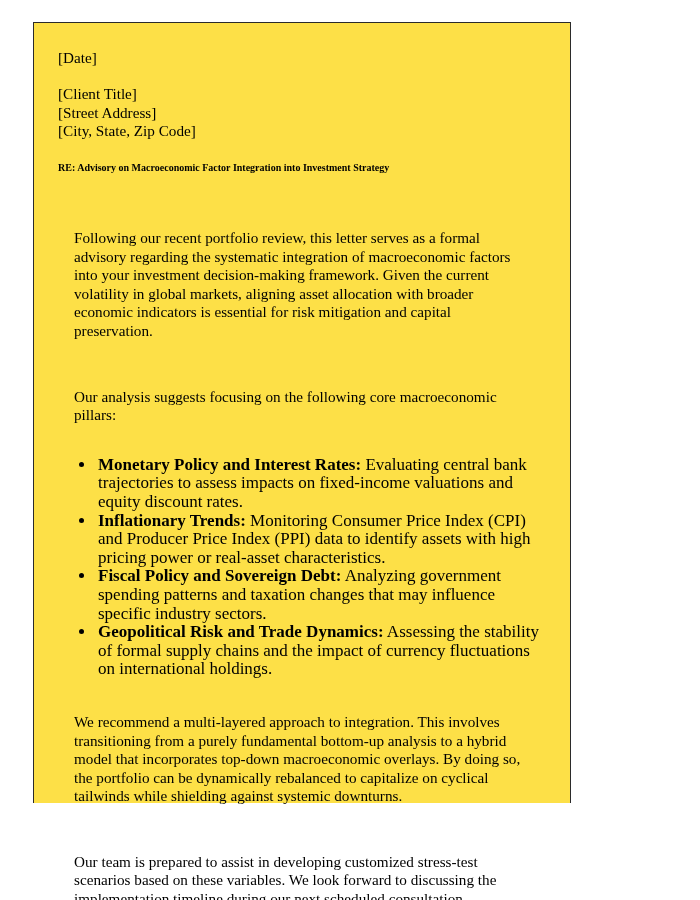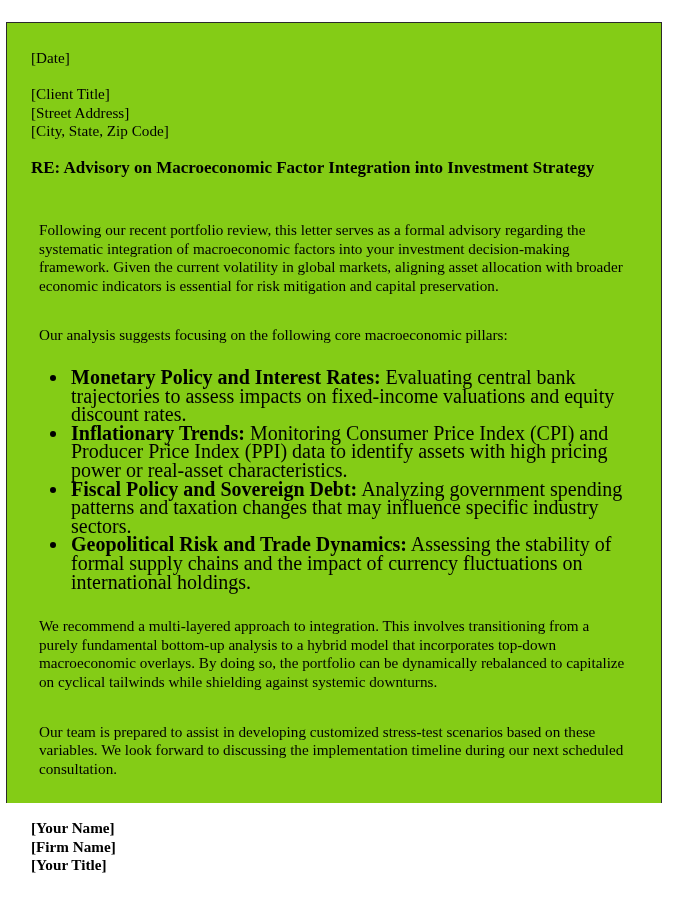--- a/index.html
+++ b/index.html
@@ -11,67 +11,67 @@
     width: 700px;
     height: 900px;
     overflow: hidden;
     font-family: "Liberation Serif", "DejaVu Serif", serif;
     color: #000000;
   }
 
   
   .page {
     position: absolute;
-    left: 6px;
+    left: 33px;
     top: 22px;
-    width: 656px;
+    width: 538px;
     height: 781px;
     box-sizing: border-box;
     border: 1px solid #2b2b2b;
     border-bottom: none;
-    background: #84cc16;
+    background: #fde047;
   }
 
   .page-inner {
     padding: 26px 28px 0 24px;
   }
 
   .block {
     font-size: 15.2px;
     line-height: 18.4px;
   }
 
   
   .gap-lg { height: 18px; }
   .gap-md { height: 15px; }
 
   .line { white-space: pre; }
 
   .subject {
     font-weight: bold;
-    font-size: 17px;
+    font-size: 10px;
     line-height: 18.4px;
   }
 
   p.para {
-    margin: 8px;
+    margin: 16px;
     font-size: 15.2px;
     line-height: 18.6px;
     text-align: left;
     max-width: 586px;
   }
 
   ul.pillars {
     margin: 0;
     padding: 0 0 0 38px;
     list-style: disc;
     max-width: 572px;
   }
   ul.pillars li {
-    font-size: 20px;
+    font-size: 17px;
     line-height: 18.6px;
     margin: 0;
     padding-left: 2px;
   }
   ul.pillars li .lead {
     font-weight: bold;
   }
 
   .sig .line { font-size: 15.2px; line-height: 18.4px; font-weight: bold; }
 </style>

